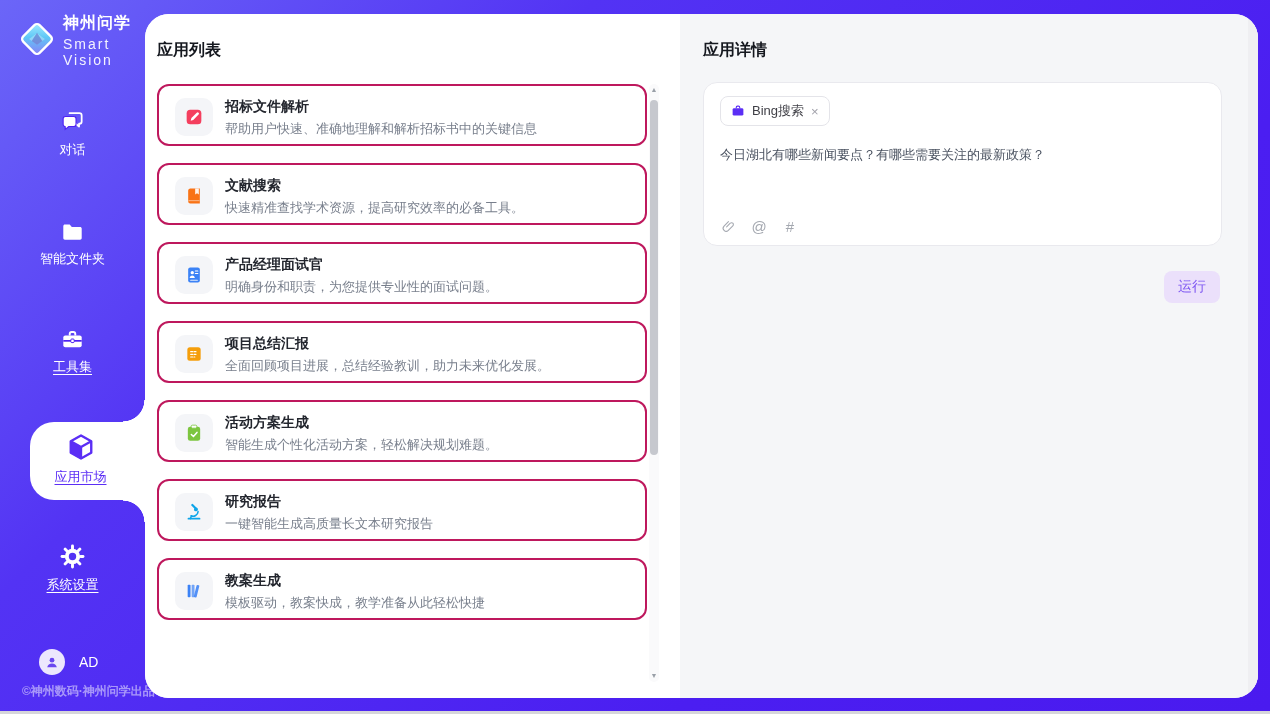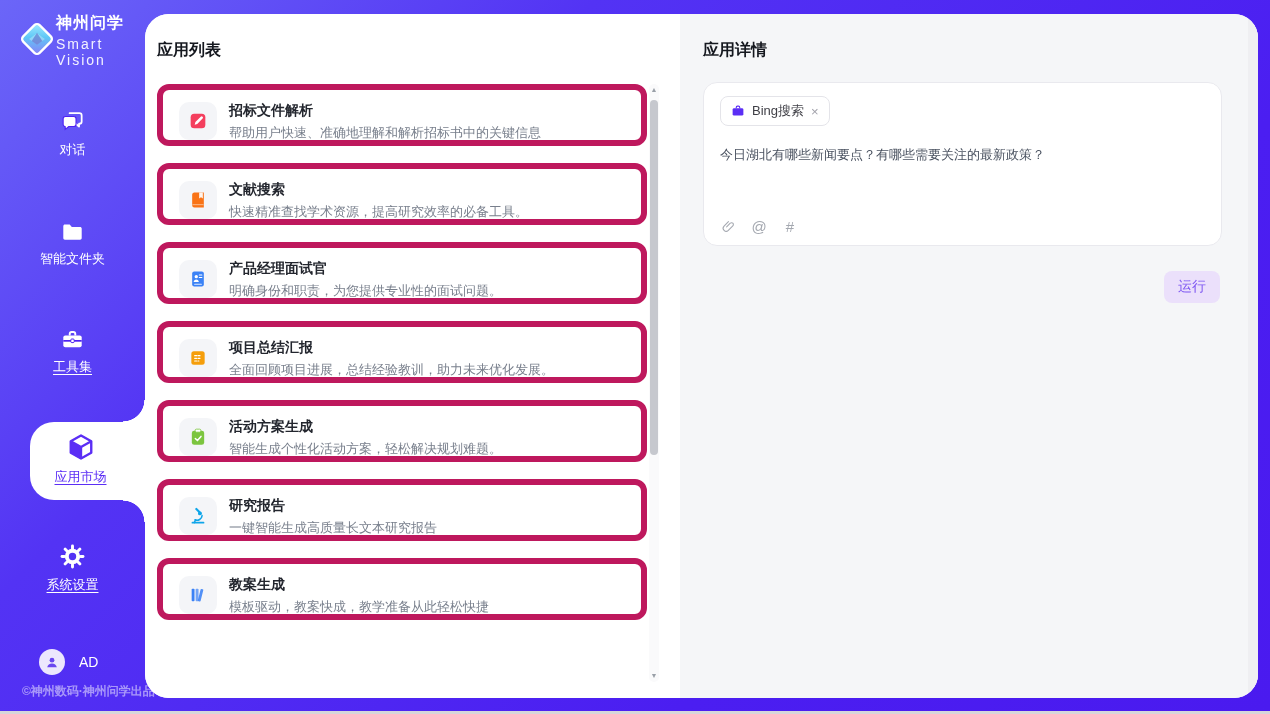--- a/index.html
+++ b/index.html
@@ -6,21 +6,21 @@
   html,body { width:1270px; height:714px; overflow:hidden; }
   body {
     font-family:"Liberation Sans", sans-serif;
     background:linear-gradient(135deg,#6b66f8 0%,#5333f4 30%,#4b1ef1 70%,#4a1aef 100%);
     position:relative;
   }
   .bottom-strip { position:absolute; left:0; right:0; bottom:0; height:3px; background:#d6d6da; z-index:50; }
 
   
   .sidebar { position:absolute; left:0; top:0; width:145px; height:714px; z-index:5; }
-  .logo { position:absolute; left:18px; top:13px; display:flex; align-items:center; }
+  .logo { position:absolute; left:18px; top:13px; display:flex; align-items:center; gap:7px; }
   .logo-text .cn { color:#fff; font-size:16px; font-weight:bold; letter-spacing:1px; }
   .logo-text .en { color:rgba(255,255,255,.92); font-size:14px; letter-spacing:2px; margin-top:2px; }
   .nav-item { position:absolute; left:0; width:145px; display:flex; flex-direction:column; align-items:center; gap:6px; cursor:pointer; }
   .nav-item .nv-label { color:#fff; font-size:13px; }
   .nav-item.u .nv-label { text-decoration:underline; text-underline-offset:3px; }
   .nav-item svg { display:block; }
 
   
   .bump { position:absolute; left:30px; top:422px; width:115px; height:78px; background:#fff; border-radius:24px 0 0 24px; z-index:4; }
   .bump::before { content:""; position:absolute; right:0; top:-22px; width:22px; height:22px;
@@ -35,21 +35,21 @@
   .user-initials { color:#fff; font-size:14px; }
   .sidebar-footer { position:absolute; left:22px; top:683px; color:rgba(255,255,255,.5); font-size:12px; z-index:6; white-space:nowrap;font-weight:bold; }
 
   
   .main { position:absolute; left:145px; top:14px; width:1113px; height:684px; background:#fff; border-radius:24px; overflow:hidden; display:flex; z-index:3; }
   .list-pane { position:relative; width:535px; height:100%; background:#fff; flex:none; }
   .pane-title { position:absolute; left:12px; top:26px; font-size:16px; font-weight:bold; color:#15181f; }
   .list-pane .pane-title { left:12px; }
 
   .app-list { position:absolute; left:12px; top:70px; width:490px; bottom:0; overflow:hidden; }
-  .app-card { position:relative; height:62px; margin-bottom:17px; background:#fff; border:6px solid #be185d; border-radius:12px; cursor:pointer; }
+  .app-card { position:relative; height:62px; margin-bottom:17px; background:#fff; border:2px solid #be185d; border-radius:12px; cursor:pointer; }
   .app-card.selected { background:#f3edfe; border:1px solid #9061f9; box-shadow:0 0 0 1px rgba(144,97,249,.15); }
   .app-icon-box { position:absolute; left:16px; top:12px; width:38px; height:38px; border-radius:10px; background:#f4f5f8; display:flex; align-items:center; justify-content:center; }
   .app-card.selected .app-icon-box { background:#fdf4fb; }
   .app-title { position:absolute; left:66px; top:12px; font-size:14px; font-weight:bold; color:#23262e; }
   .app-desc  { position:absolute; left:66px; top:34px; font-size:13px; color:#787f8c; white-space:nowrap; }
 
   .scrollbar { position:absolute; left:504px; top:70px; width:10px; height:598px; background:#fafafb; border-radius:5px; }
   .sb-arrow { position:absolute; left:0; width:10px; height:12px; color:#9aa0a8; font-size:7px; text-align:center; line-height:12px; cursor:pointer; }
   .sb-up { top:0; } .sb-down { bottom:0; }
   .sb-thumb { position:absolute; left:1px; top:16px; width:8px; height:355px; background:#c6c8ce; border-radius:4px; cursor:pointer; }

